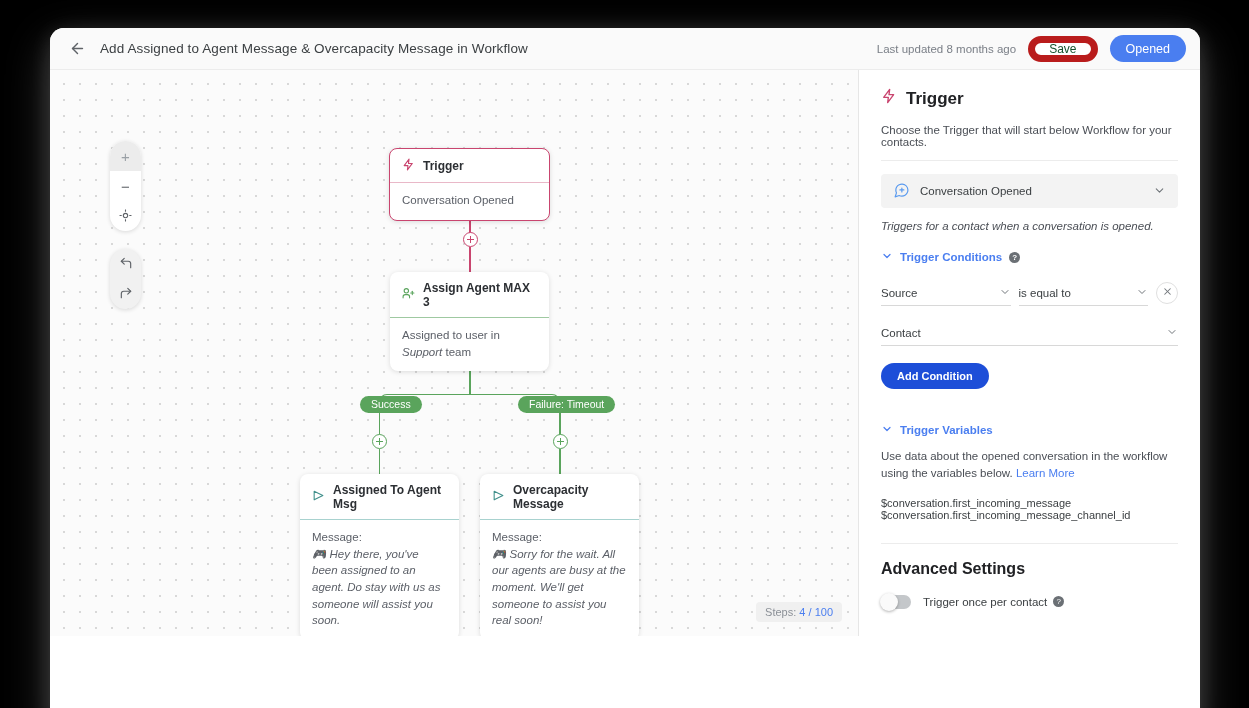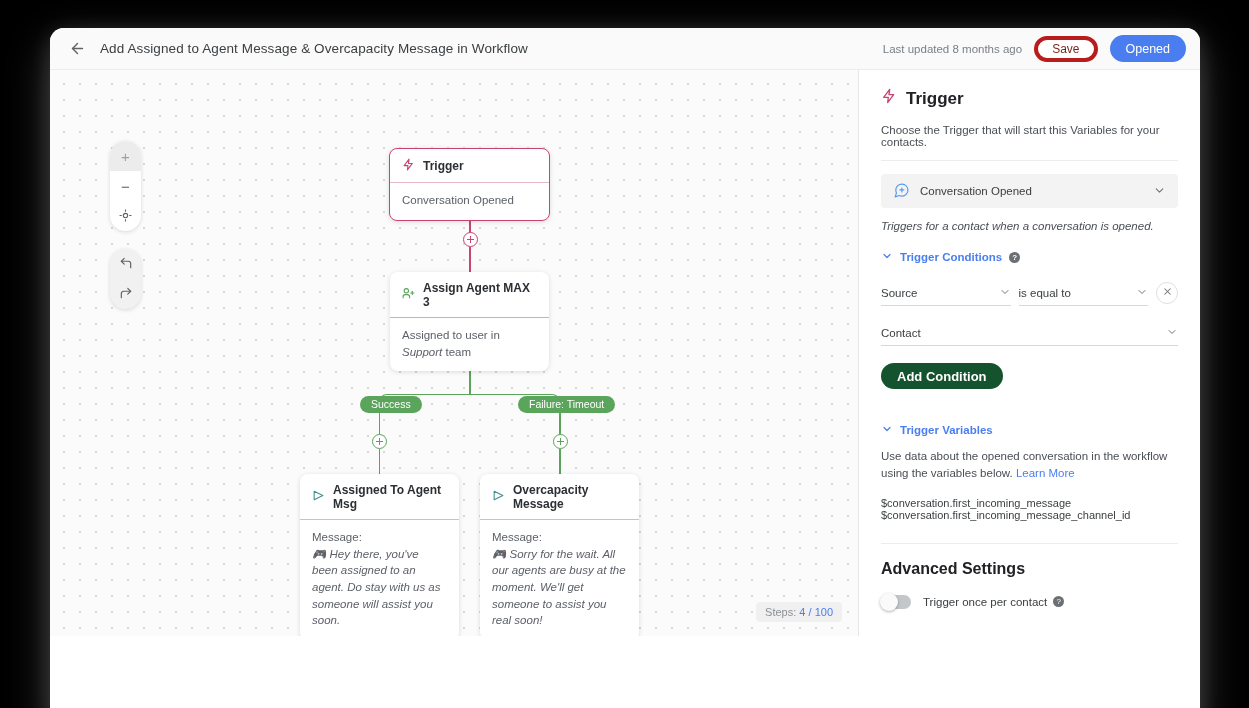--- a/index.html
+++ b/index.html
@@ -46,22 +46,22 @@
     font-size: 13.5px; color: #3c4043; font-weight: 500;
     letter-spacing: .1px;
   }
   .topbar-right {
     margin-left: auto; margin-right: 14px;
     display: flex; align-items: center; gap: 12px;
   }
   .last-updated { font-size: 11.5px; color: #7a7f87; }
   .btn-save {
     min-width: 56px; height: 26px; padding: 0 14px;
-    border: 4px solid #b91c1c; border-radius: 14px;
-    background: #fff; color: #7f1d1d;
+    border: 7px solid #b91c1c; border-radius: 14px;
+    background: #fff; color: #14532d;
     font-size: 12px; display: flex; align-items: center; justify-content: center;
     cursor: default;
   }
   .btn-publish {
     min-width: 74px; height: 27px; padding: 0 16px;
     border-radius: 14px; border: none;
     background: #4a7ef0; color: #fff;
     font-size: 12.5px; display: flex; align-items: center; justify-content: center;
     cursor: pointer;
   }
@@ -221,22 +221,22 @@
     width: 22px; height: 22px; border-radius: 50%;
     border: 1px solid #e0e0e0;
     display:flex; align-items:center; justify-content:center;
     color:#70757a; font-size: 12px; cursor: pointer; margin-bottom: 2px;
   }
   .field-full { margin-top: 20px; }
   .btn-add-cond {
     margin-top: 17px;
     display:inline-flex; align-items:center; justify-content:center;
     height: 26px; padding: 0 16px;
-    background: #14532d; color:#fff;
-    border-radius: 13px; font-size: 13px; font-weight:bold;
+    background: #1d4ed8; color:#fff;
+    border-radius: 13px; font-size: 11px; font-weight:bold;
     cursor: pointer;
   }
   .panel-body-text { margin-top: 11px; font-size: 11.5px; color:#4a4e55; line-height:1.5; }
   .link { color:#4a7ef0; cursor:pointer; }
   .var { font-size: 11px; color:#3c4043; }
   .adv-title { margin-top: 16px; font-size: 16px; font-weight: bold; color:#202124; }
   .toggle-row { margin-top: 17px; display:flex; align-items:center; gap: 12px; }
   .toggle {
     width: 30px; height: 14px; border-radius: 7px;
     background: #c4c7ca; position: relative; cursor: pointer;
@@ -406,21 +406,21 @@
 
       <div class="panel-title">
         <span>
           <svg width="16" height="16" viewBox="0 0 24 24" fill="none" stroke="#c9456f" stroke-width="2" stroke-linecap="round" stroke-linejoin="round">
             <polygon points="13 2 4 14 11 14 10 22 19 10 12 10 13 2"></polygon>
           </svg>
         </span>
         <span>Trigger</span>
       </div>
 
-      <div class="panel-desc">Choose the Trigger that will start this Variables for your contacts.</div>
+      <div class="panel-desc">Choose the Trigger that will start below Workflow for your contacts.</div>
       <div class="panel-hr"></div>
 
       <div class="trigger-select">
         <span>
           <svg width="17" height="17" viewBox="0 0 24 24" fill="none" stroke="#5b9bef" stroke-width="1.7" stroke-linecap="round" stroke-linejoin="round">
             <path d="M21 11.5a8.38 8.38 0 0 1-.9 3.8 8.5 8.5 0 0 1-7.6 4.7 8.38 8.38 0 0 1-3.8-.9L3 21l1.9-5.7a8.38 8.38 0 0 1-.9-3.8 8.5 8.5 0 0 1 4.7-7.6 8.38 8.38 0 0 1 3.8-.9h.5a8.48 8.48 0 0 1 8 8v.5z"></path>
             <line x1="12.5" y1="8.5" x2="12.5" y2="14"></line>
               <line x1="9.7" y1="11.2" x2="15.3" y2="11.2"></line>
           </svg>
         </span>

